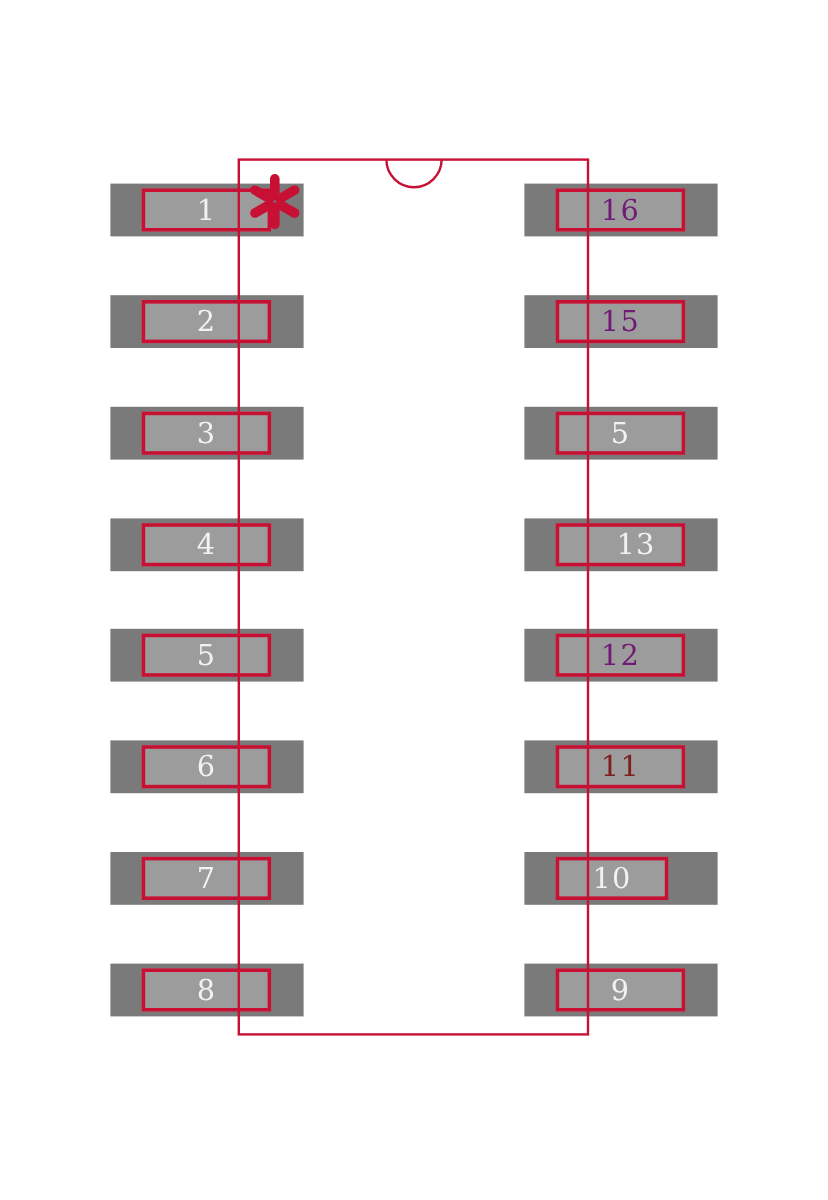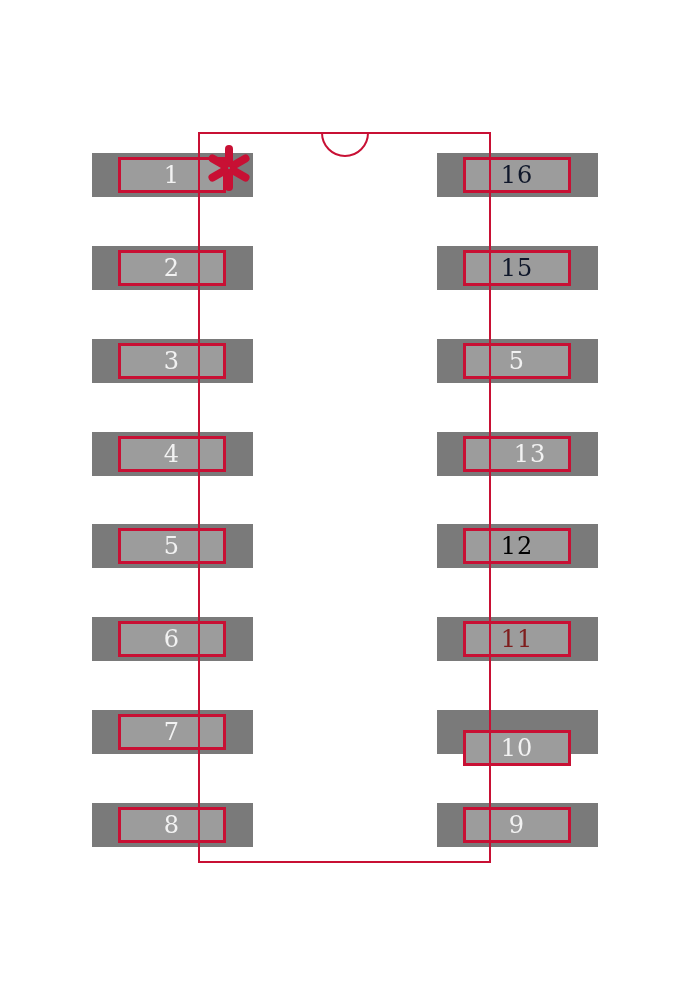--- a/index.html
+++ b/index.html
@@ -90,56 +90,56 @@
   </div>
       <div class="pad" style="left: 92px; top: 803px; width: 161px; height: 44px;">
     <div class="pad-outer" style="background: rgb(122, 122, 122);"></div>
     <div class="pad-inner" style="left: 26px; top: 4px; width: 108px; height: 36px; background: rgb(156, 156, 156); border: 3px solid rgb(200, 16, 52);">
       <span class="pad-label" style="color: rgb(242, 242, 242);">8</span>
     </div>
   </div>
       <div class="pad" style="left: 437px; top: 153px; width: 161px; height: 44px;">
     <div class="pad-outer" style="background: rgb(122, 122, 122);"></div>
     <div class="pad-inner" style="left: 26px; top: 4px; width: 108px; height: 36px; background: rgb(156, 156, 156); border: 3px solid rgb(200, 16, 52);">
-      <span class="pad-label" style="color: #0f172a;">16</span>
+      <span class="pad-label" style="color: #701a75;">16</span>
     </div>
   </div>
       <div class="pad" style="left: 437px; top: 246px; width: 161px; height: 44px;">
     <div class="pad-outer" style="background: rgb(122, 122, 122);"></div>
     <div class="pad-inner" style="left: 26px; top: 4px; width: 108px; height: 36px; background: rgb(156, 156, 156); border: 3px solid rgb(200, 16, 52);">
-      <span class="pad-label" style="color: #0f172a;">15</span>
+      <span class="pad-label" style="color: #701a75;">15</span>
     </div>
   </div>
       <div class="pad" style="left: 437px; top: 339px; width: 161px; height: 44px;">
     <div class="pad-outer" style="background: rgb(122, 122, 122);"></div>
     <div class="pad-inner" style="left: 26px; top: 4px; width: 108px; height: 36px; background: rgb(156, 156, 156); border: 3px solid rgb(200, 16, 52);">
       <span class="pad-label" style="color: rgb(242, 242, 242);">5</span>
     </div>
   </div>
       <div class="pad" style="left: 437px; top: 432px; width: 161px; height: 44px;">
     <div class="pad-outer" style="background: rgb(122, 122, 122);"></div>
     <div class="pad-inner" style="left: 26px; top: 4px; width: 108px; height: 36px; background: rgb(156, 156, 156); border: 3px solid rgb(200, 16, 52); padding-left: 26px;">
       <span class="pad-label" style="color: rgb(242, 242, 242);">13</span>
     </div>
   </div>
       <div class="pad" style="left: 437px; top: 524px; width: 161px; height: 44px;">
     <div class="pad-outer" style="background: rgb(122, 122, 122);"></div>
     <div class="pad-inner" style="left: 26px; top: 4px; width: 108px; height: 36px; background: rgb(156, 156, 156); border: 3px solid rgb(200, 16, 52);">
-      <span class="pad-label" style="color: #000000; text-align: right;">12</span>
+      <span class="pad-label" style="color: #701a75; text-align: right;">12</span>
     </div>
   </div>
       <div class="pad" style="left: 437px; top: 617px; width: 161px; height: 44px;">
     <div class="pad-outer" style="background: rgb(122, 122, 122);"></div>
     <div class="pad-inner" style="left: 26px; top: 4px; width: 108px; height: 36px; background: rgb(156, 156, 156); border: 3px solid rgb(200, 16, 52);">
       <span class="pad-label" style="color: #7f1d1d;">11</span>
     </div>
   </div>
       <div class="pad" style="left: 437px; top: 710px; width: 161px; height: 44px;">
     <div class="pad-outer" style="background: rgb(122, 122, 122);"></div>
-    <div class="pad-inner" style="left: 26px; top: 4px; width: 108px; height: 36px; background: rgb(156, 156, 156); border: 3px solid rgb(200, 16, 52); margin-top: 16px;">
+    <div class="pad-inner" style="left: 26px; top: 4px; width: 94px; height: 36px; background: rgb(156, 156, 156); border: 3px solid rgb(200, 16, 52);">
       <span class="pad-label" style="color: rgb(242, 242, 242);">10</span>
     </div>
   </div>
       <div class="pad" style="left: 437px; top: 803px; width: 161px; height: 44px;">
     <div class="pad-outer" style="background: rgb(122, 122, 122);"></div>
     <div class="pad-inner" style="left: 26px; top: 4px; width: 108px; height: 36px; background: rgb(156, 156, 156); border: 3px solid rgb(200, 16, 52);">
       <span class="pad-label" style="color: rgb(242, 242, 242);">9</span>
     </div>
   </div>
     </div>

